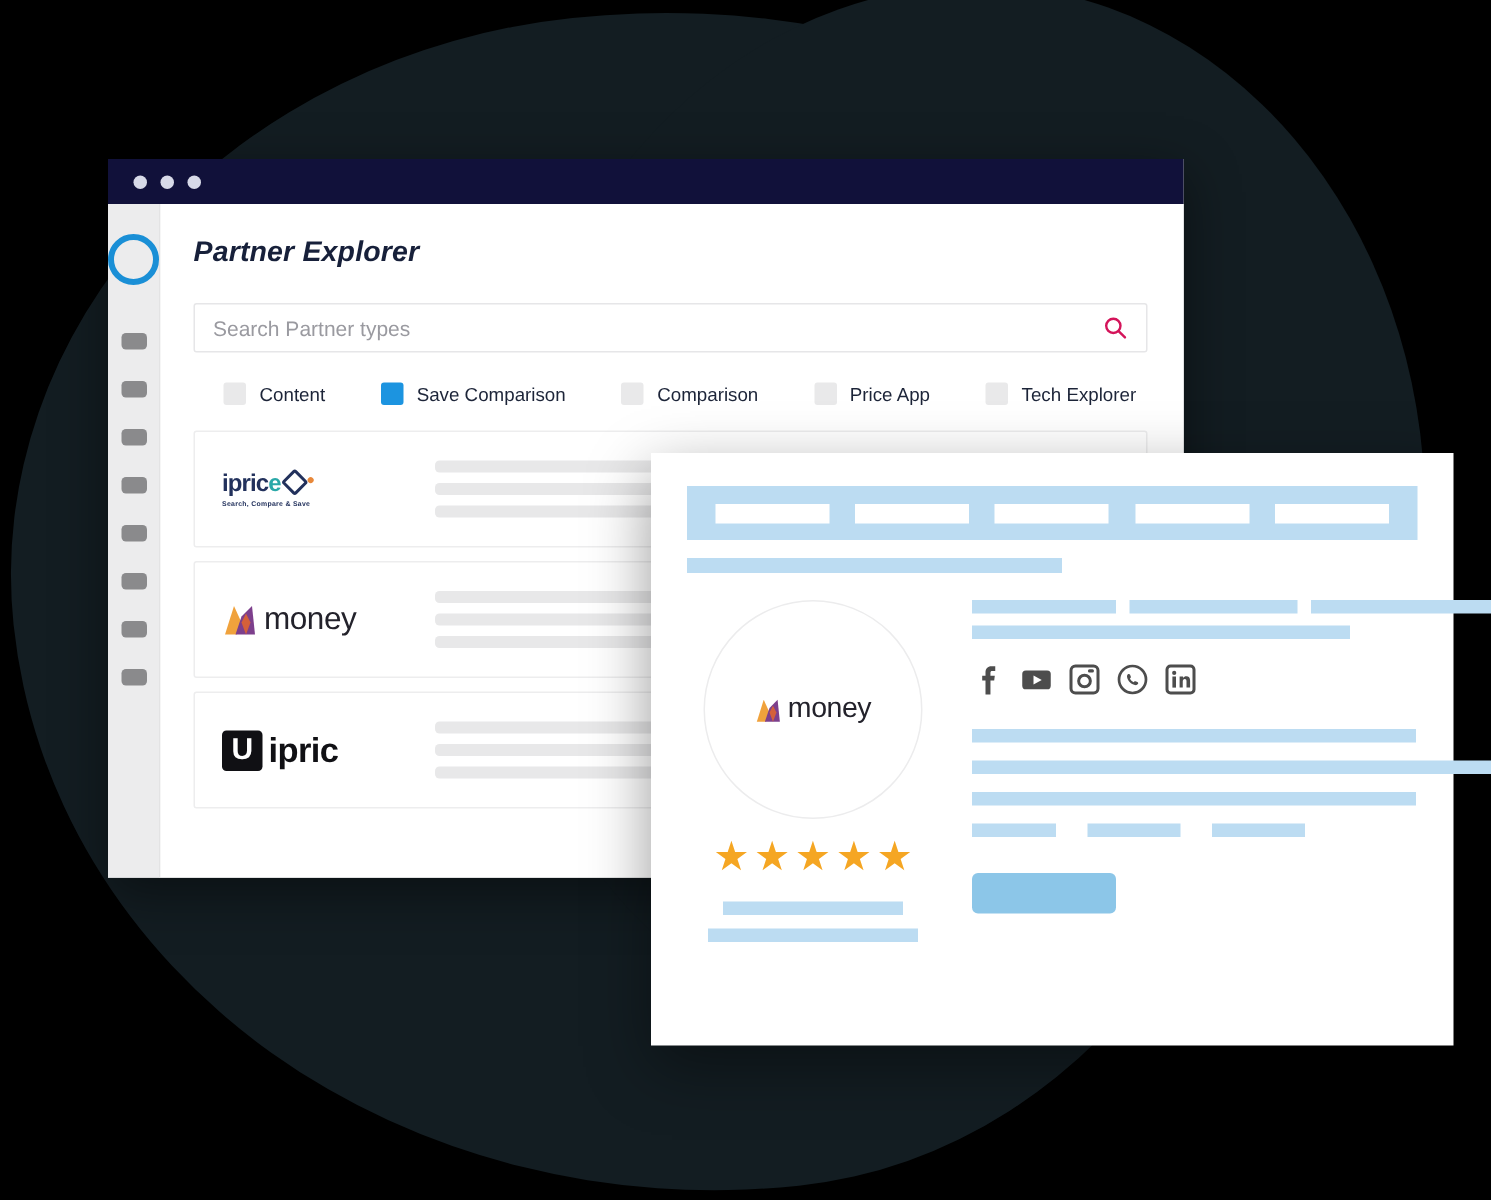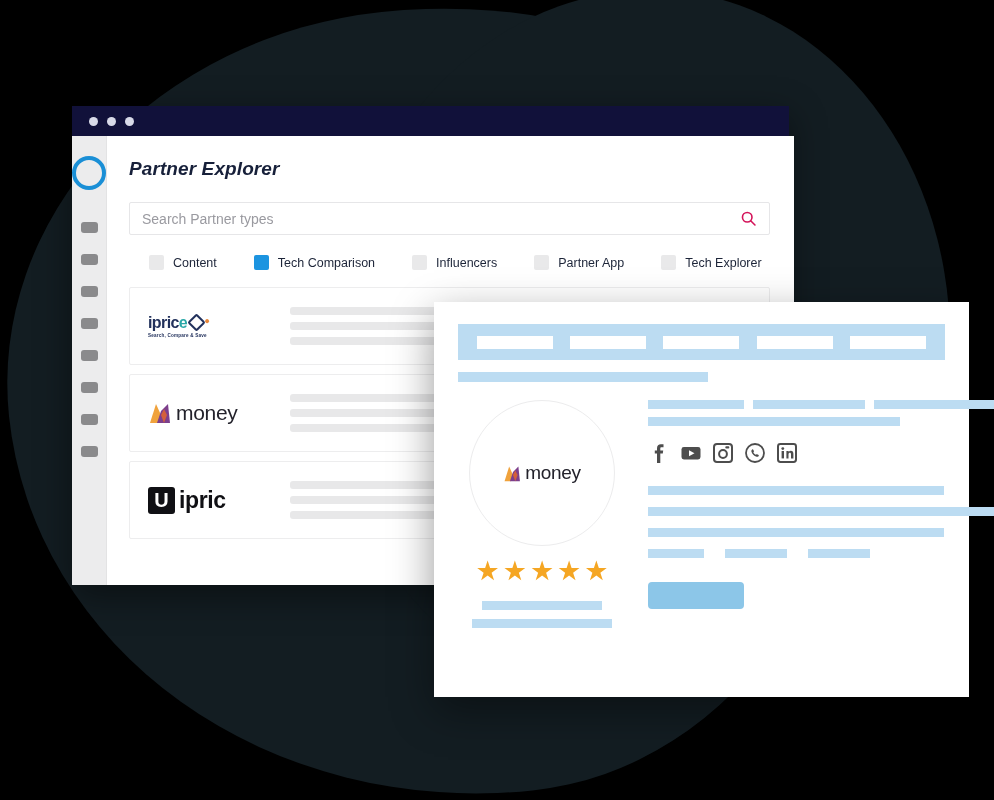--- a/index.html
+++ b/index.html
@@ -195,29 +195,29 @@
           </span>
         </div>
 
         <div class="filters">
           <label class="filter">
             <span class="cbox"></span>
             <span class="flabel">Content</span>
           </label>
           <label class="filter">
             <span class="cbox on"></span>
-            <span class="flabel">Tech Comparison</span>
+            <span class="flabel">Save Comparison</span>
           </label>
           <label class="filter">
             <span class="cbox"></span>
-            <span class="flabel">Influencers</span>
+            <span class="flabel">Comparison</span>
           </label>
           <label class="filter">
             <span class="cbox"></span>
-            <span class="flabel">Partner App</span>
+            <span class="flabel">Price App</span>
           </label>
           <label class="filter">
             <span class="cbox"></span>
             <span class="flabel">Tech Explorer</span>
           </label>
         </div>
 
         <div class="rows">
 
           <div class="row">

